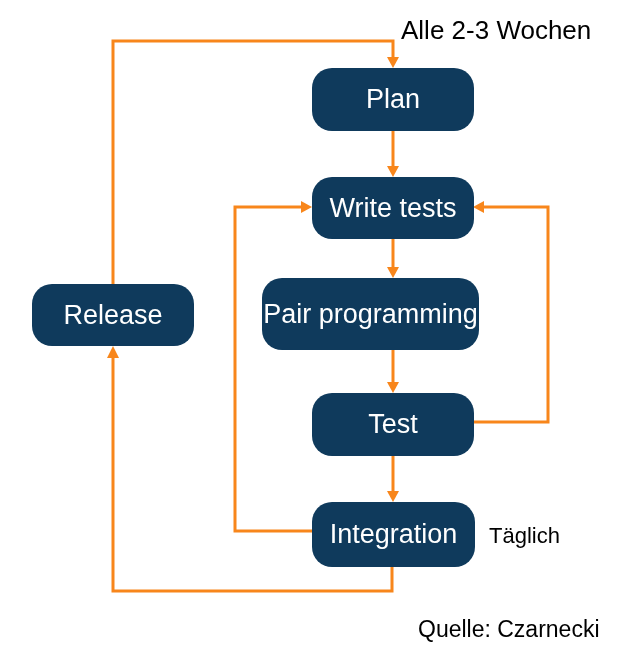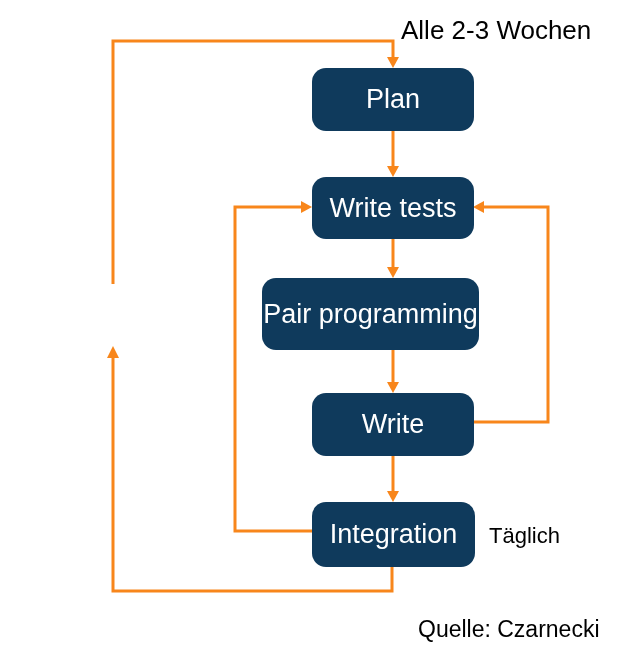--- a/index.html
+++ b/index.html
@@ -23,21 +23,21 @@
     stroke-linejoin: miter;
   }
   .arrow-head {
     fill: var(--arrow, #F8861B);
     stroke: none;
   }
   .node {
     position: absolute;
     background: var(--node-fill, #0F3A5C);
     color: var(--node-text, #ffffff);
-    border-radius: 14px;
+    border-radius: 20px;
     display: flex;
     flex-direction: column;
     align-items: center;
     justify-content: center;
     font-size: 27px;
     line-height: 1.22;
     text-align: center;
     box-sizing: border-box;
   }
   .node-plan        { left: 312px; top: 68px;  width: 162px; height: 63px; }
@@ -102,25 +102,28 @@
 
   <div class="node node-write-tests">
     <span class="node-label">Write tests</span>
   </div>
 
   <div class="node node-pair">
     <span class="node-label">Pair programming</span>
   </div>
 
   <div class="node node-test">
-    <span class="node-label">Write</span>
+    <span class="node-label">Test</span>
   </div>
 
   <div class="node node-integration">
     <span class="node-label">Integration</span>
   </div>
 
+  <div class="node node-release">
+    <span class="node-label">Release</span>
+  </div>
 
   <div class="annotation cycle-label">Alle 2-3 Wochen</div>
   <div class="annotation daily-label">Täglich</div>
   <div class="annotation source-label">Quelle: Czarnecki</div>
 
 </div>
 
 </body></html>

